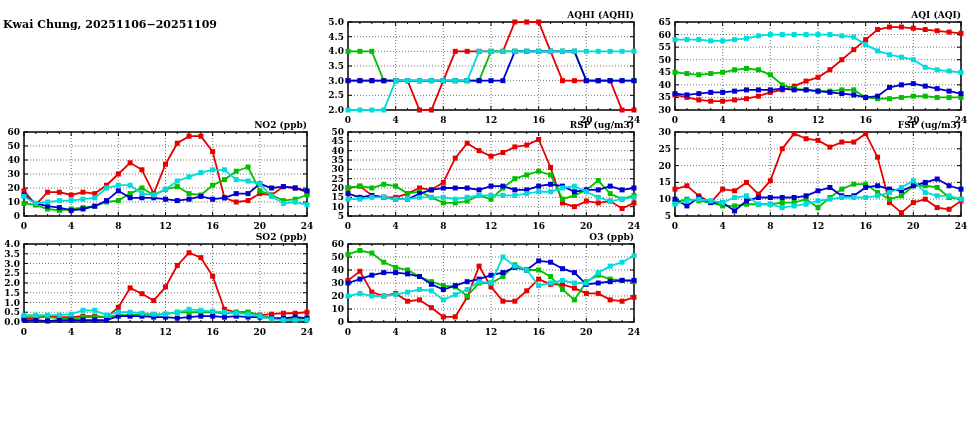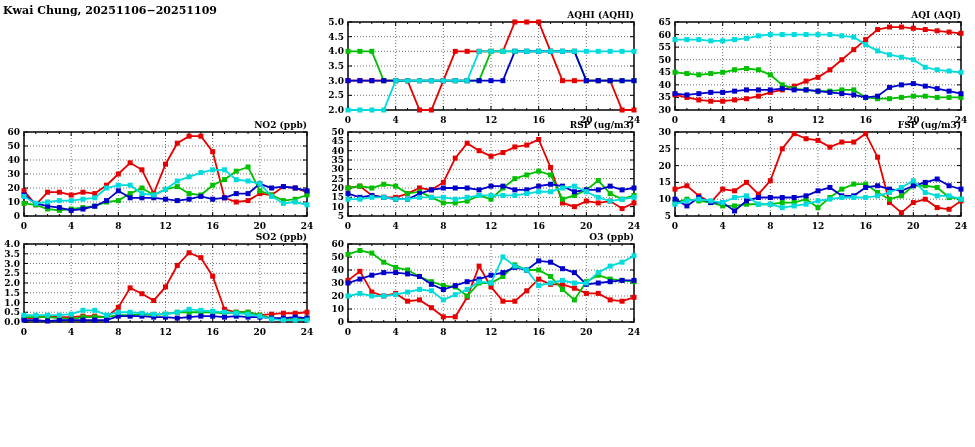--- a/index.html
+++ b/index.html
@@ -1,21 +1,21 @@
 <!DOCTYPE html>
 <html><head>
 <meta charset="utf-8">
 <style>
   html,body { margin:0; padding:0; background:#ffffff; }
   .page {
     position:relative; width:975px; height:447px; background:#ffffff;
     font-family:"DejaVu Serif", serif; overflow:hidden;
   }
   .page-title {
-    position:absolute; left:3px; top:4px;
+    position:absolute; left:3px; top:18px;
     font-size:11px; font-weight:bold; color:#000; letter-spacing:0px; white-space:nowrap;
   }
   .chart { position:absolute; }
   svg { overflow:visible; display:block; }
   svg text {
     font-family:"DejaVu Serif", serif; font-weight:bold; fill:#000;
   }
   text.tick-label { font-size:9px; }
   text.chart-title { font-size:9px; }
 </style>

